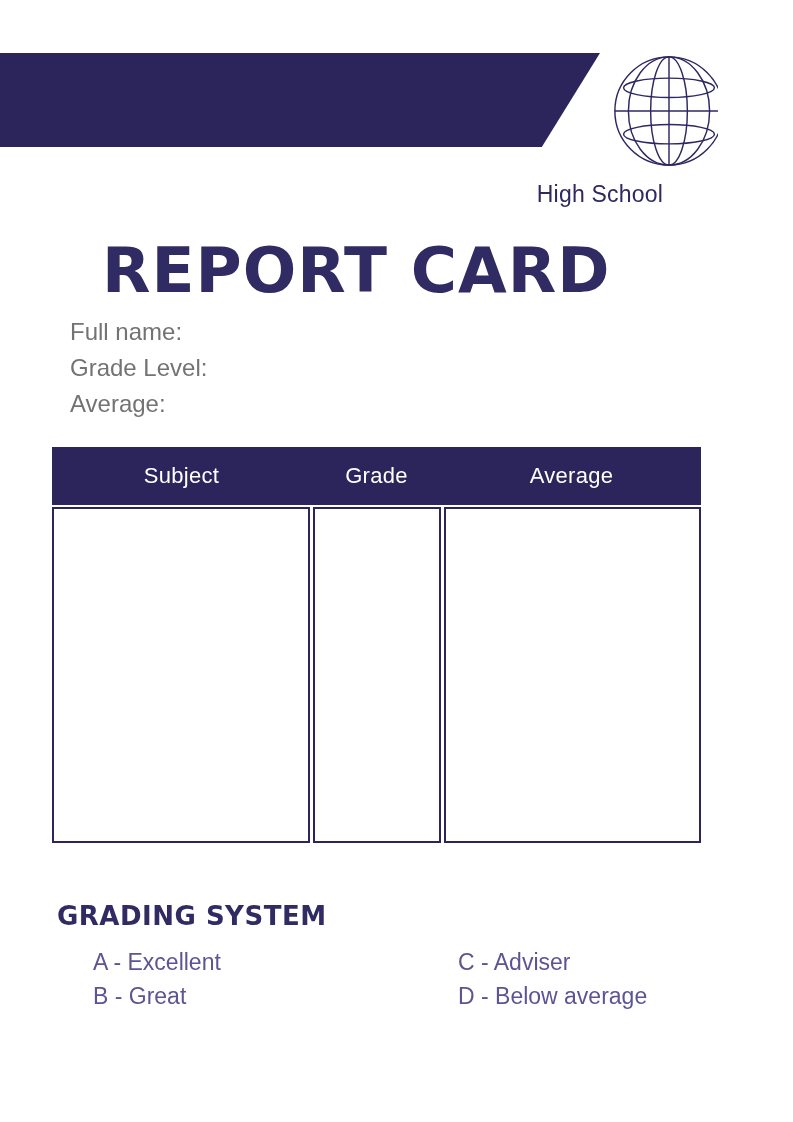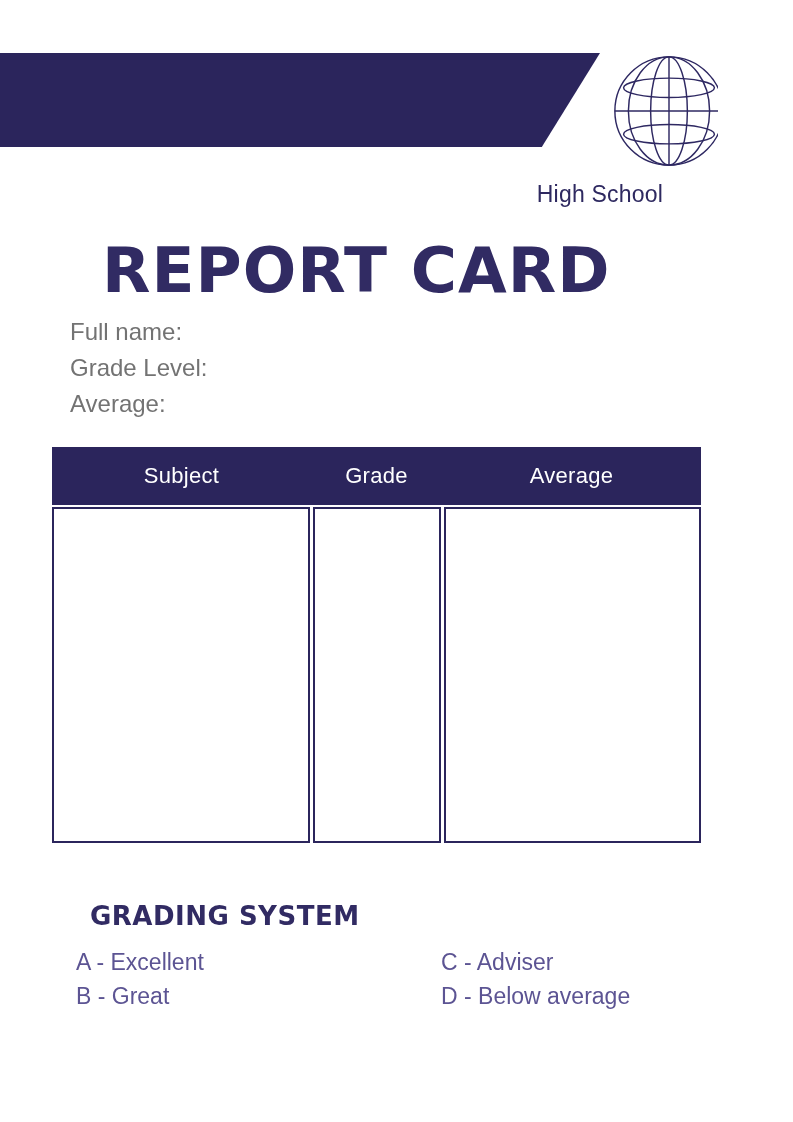--- a/index.html
+++ b/index.html
@@ -102,35 +102,36 @@
     background: #ffffff;
     height: 100%;
   }
   .td-subject { width: 258px; }
   .td-grade   { width: 128px; }
   .td-remarks { flex: 1; }
 
   
   .grading-heading {
     position: absolute;
-    left: 90px;
+    left: 57px;
     top: 901px;
     font-family: "DejaVu Sans", "Liberation Sans", sans-serif;
     font-weight: 800;
     font-size: 26px;
     letter-spacing: 0.5px;
     color: #312b63;
     white-space: nowrap;
   }
   .grading-col {
     position: absolute;
     top: 945px;
     font-size: 23px;
     line-height: 34px;
     color: #5c5493;
+    margin-left: 17px;
   }
   .grading-col-left  { left: 76px; }
   .grading-col-right { left: 441px; }
 
   .globe-svg { display: block; width: 100%; height: 100%; }
 </style>
 </head>
 <body>
 
 <div class="page">

